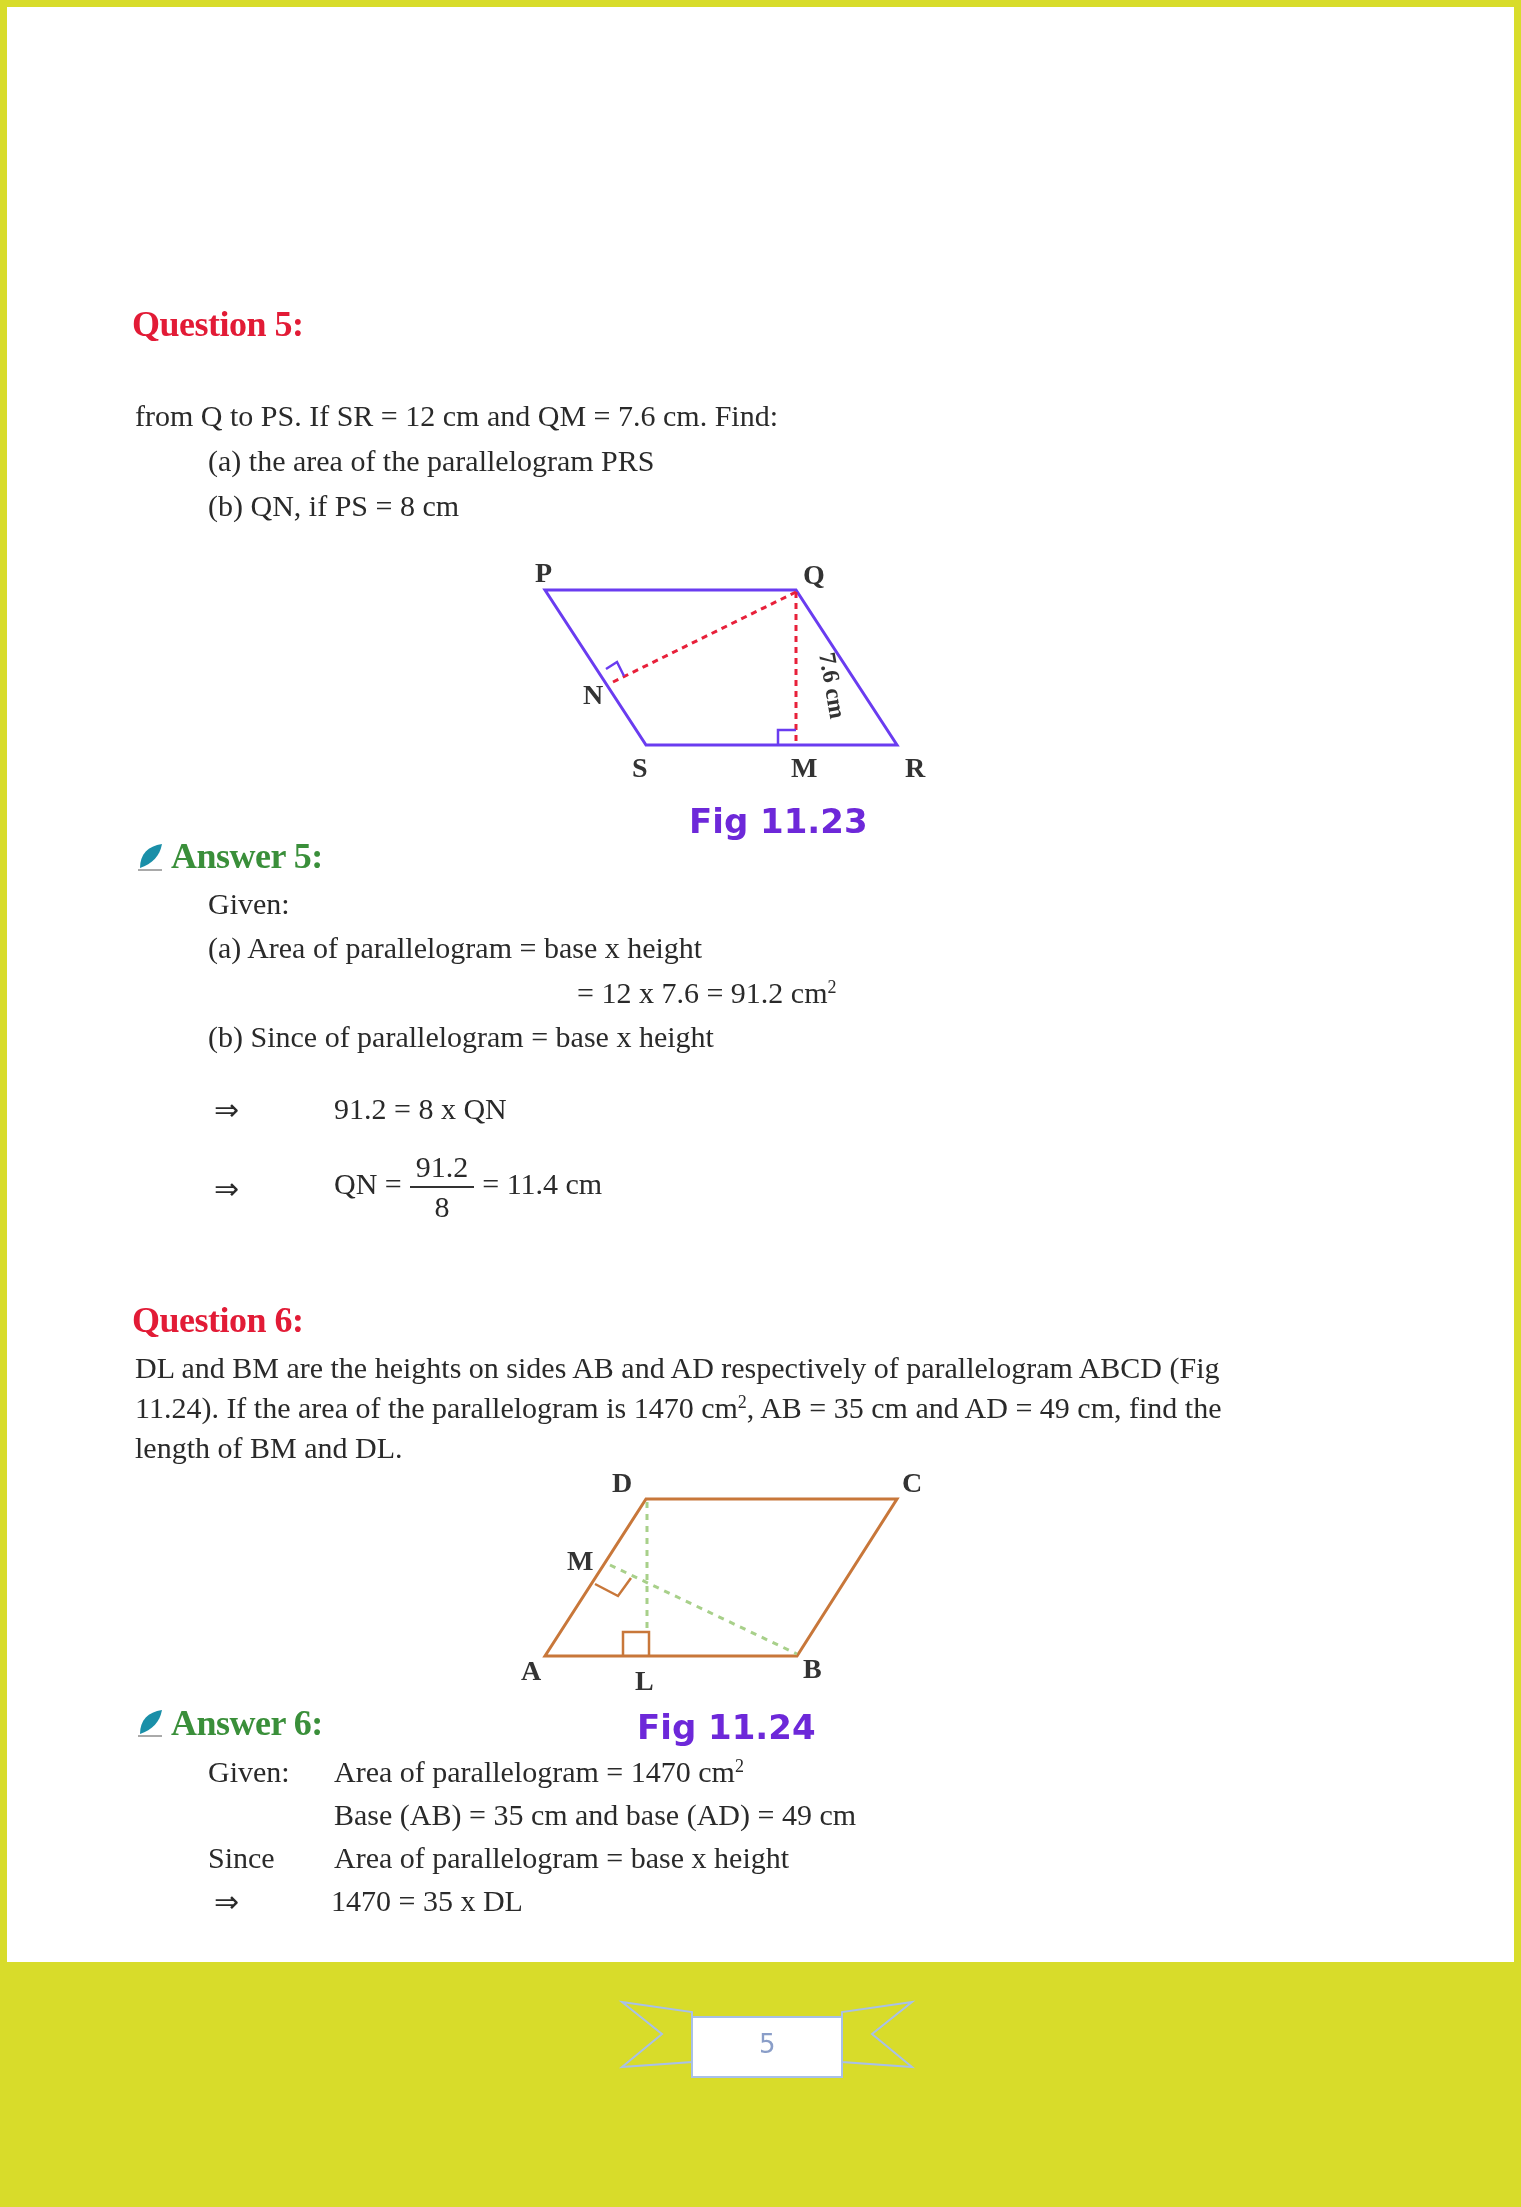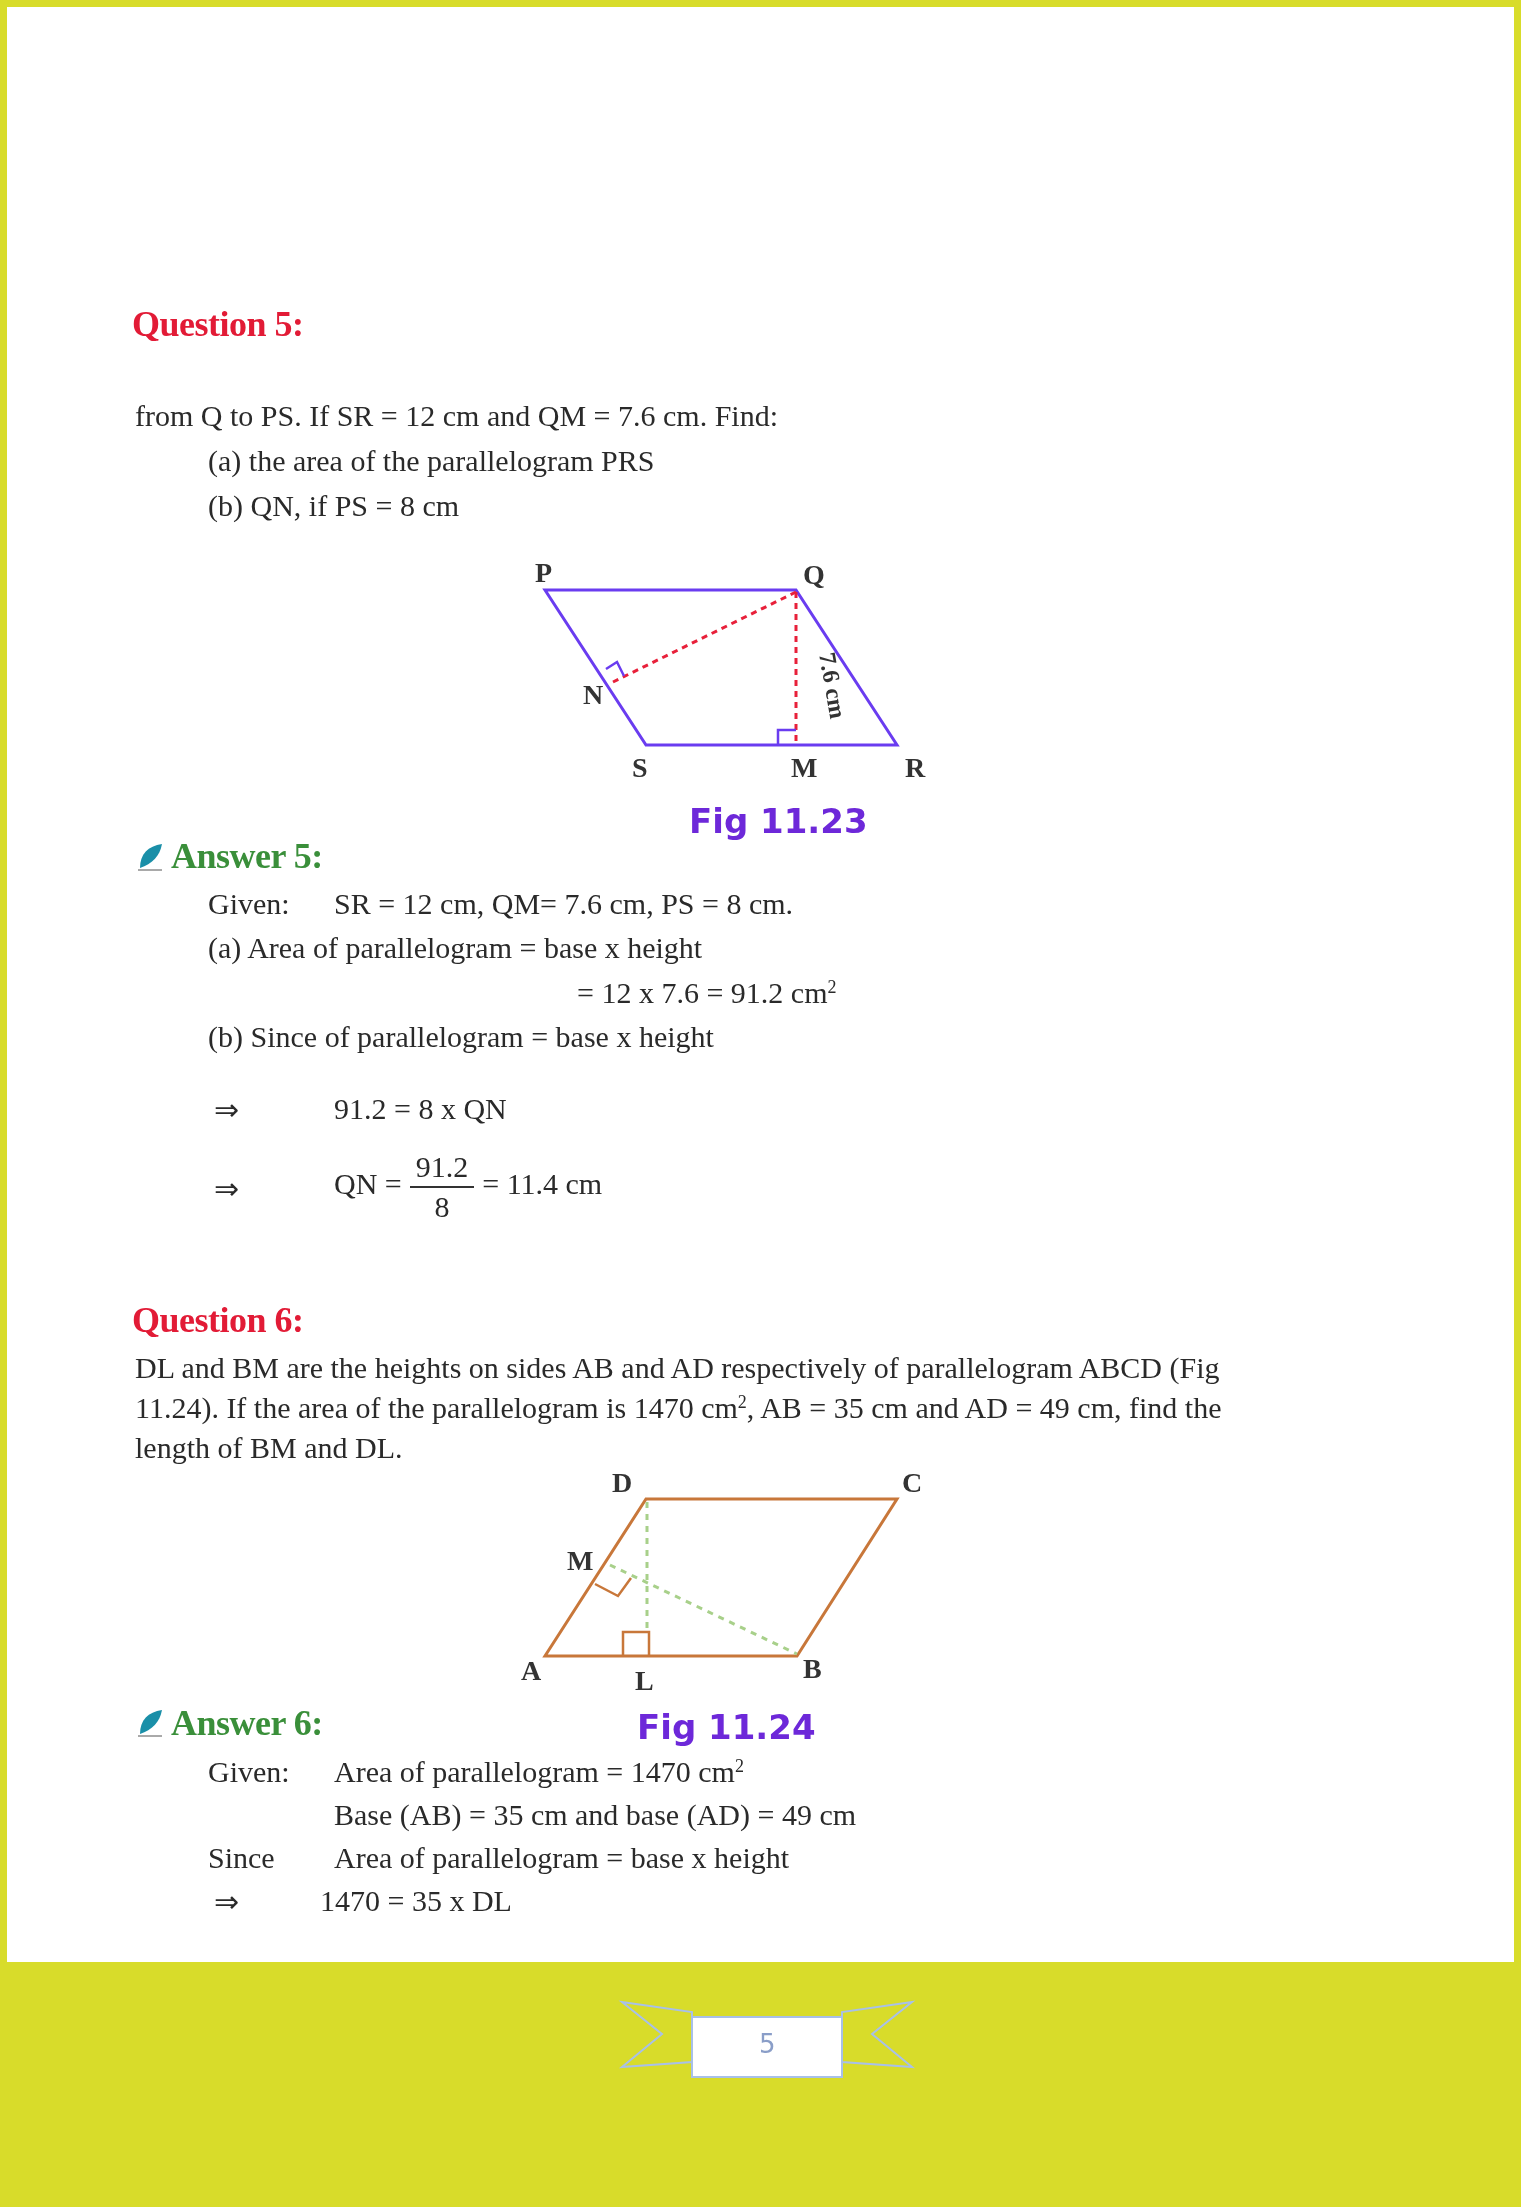--- a/index.html
+++ b/index.html
@@ -64,21 +64,20 @@
   </svg>
   <div class="abs figcap" style="left:682px; top:794px;">Fig 11.23</div>
 
   <svg class="logo" style="left:125px; top:833px;" viewBox="0 0 34 34">
     <path d="M8,28 C8,14 16,6 30,4 C28,16 20,24 8,28 Z" fill="#1a8fa8"></path>
     <path d="M6,30 L30,30" stroke="#555" stroke-width="1"></path>
   </svg>
   <div class="abs ahead" style="left:164px; top:828px;">Answer 5:</div>
 
   <div class="abs body-text" style="left:201px; top:880px;">Given:</div>
-  <div class="abs body-text" style="left:327px; top:880px;">SR = 12 cm, QM= 7.6 cm, PS = 8 cm.</div>
   <div class="abs body-text" style="left:201px; top:924px;">(a) Area of parallelogram = base x height</div>
   <div class="abs body-text" style="left:570px; top:969px;"><span>= 12 x 7.6 = 91.2 cm</span><sup>2</sup></div>
   <div class="abs body-text" style="left:201px; top:1013px;">(b) Since of parallelogram = base x height</div>
 
   <div class="abs body-text" style="left:207px; top:1085px;">⇒</div>
   <div class="abs body-text" style="left:327px; top:1085px;">91.2 = 8 x QN</div>
 
   <div class="abs body-text" style="left:207px; top:1164px;">⇒</div>
   <div class="abs body-text" style="left:327px; top:1143px;">
     <span>QN =</span><span class="frac"><span class="num">91.2</span><span class="den">8</span></span><span>= 11.4 cm</span>
@@ -109,21 +108,21 @@
     <path d="M6,30 L30,30" stroke="#555" stroke-width="1"></path>
   </svg>
   <div class="abs ahead" style="left:164px; top:1695px;">Answer 6:</div>
 
   <div class="abs body-text" style="left:201px; top:1748px;">Given:</div>
   <div class="abs body-text" style="left:327px; top:1748px;"><span>Area of parallelogram = 1470 cm</span><sup>2</sup></div>
   <div class="abs body-text" style="left:327px; top:1791px;">Base (AB) = 35 cm and base (AD) = 49 cm</div>
   <div class="abs body-text" style="left:201px; top:1834px;">Since</div>
   <div class="abs body-text" style="left:327px; top:1834px;">Area of parallelogram = base x height</div>
   <div class="abs body-text" style="left:207px; top:1877px;">⇒</div>
-  <div class="abs body-text" style="left:313px; top:1877px;">1470 = 35 x DL</div>
+  <div class="abs body-text" style="left:324px; top:1877px;">1470 = 35 x DL</div>
 
   <svg class="abs" style="left:610px; top:1985px;" width="300" height="95" viewBox="0 0 300 95">
     <polygon points="5,10 75,20 75,70 5,75 45,42" fill="none" stroke="#a8c0e8" stroke-width="2"></polygon>
     <polygon points="295,10 225,20 225,70 295,75 255,42" fill="none" stroke="#a8c0e8" stroke-width="2"></polygon>
     <rect x="75" y="25" width="150" height="60" fill="#ffffff" stroke="#a8c0e8" stroke-width="2"></rect>
   </svg>
   <div class="abs pagenum-text" style="left:752px; top:2022px;">5</div>
 
 </div>
 

